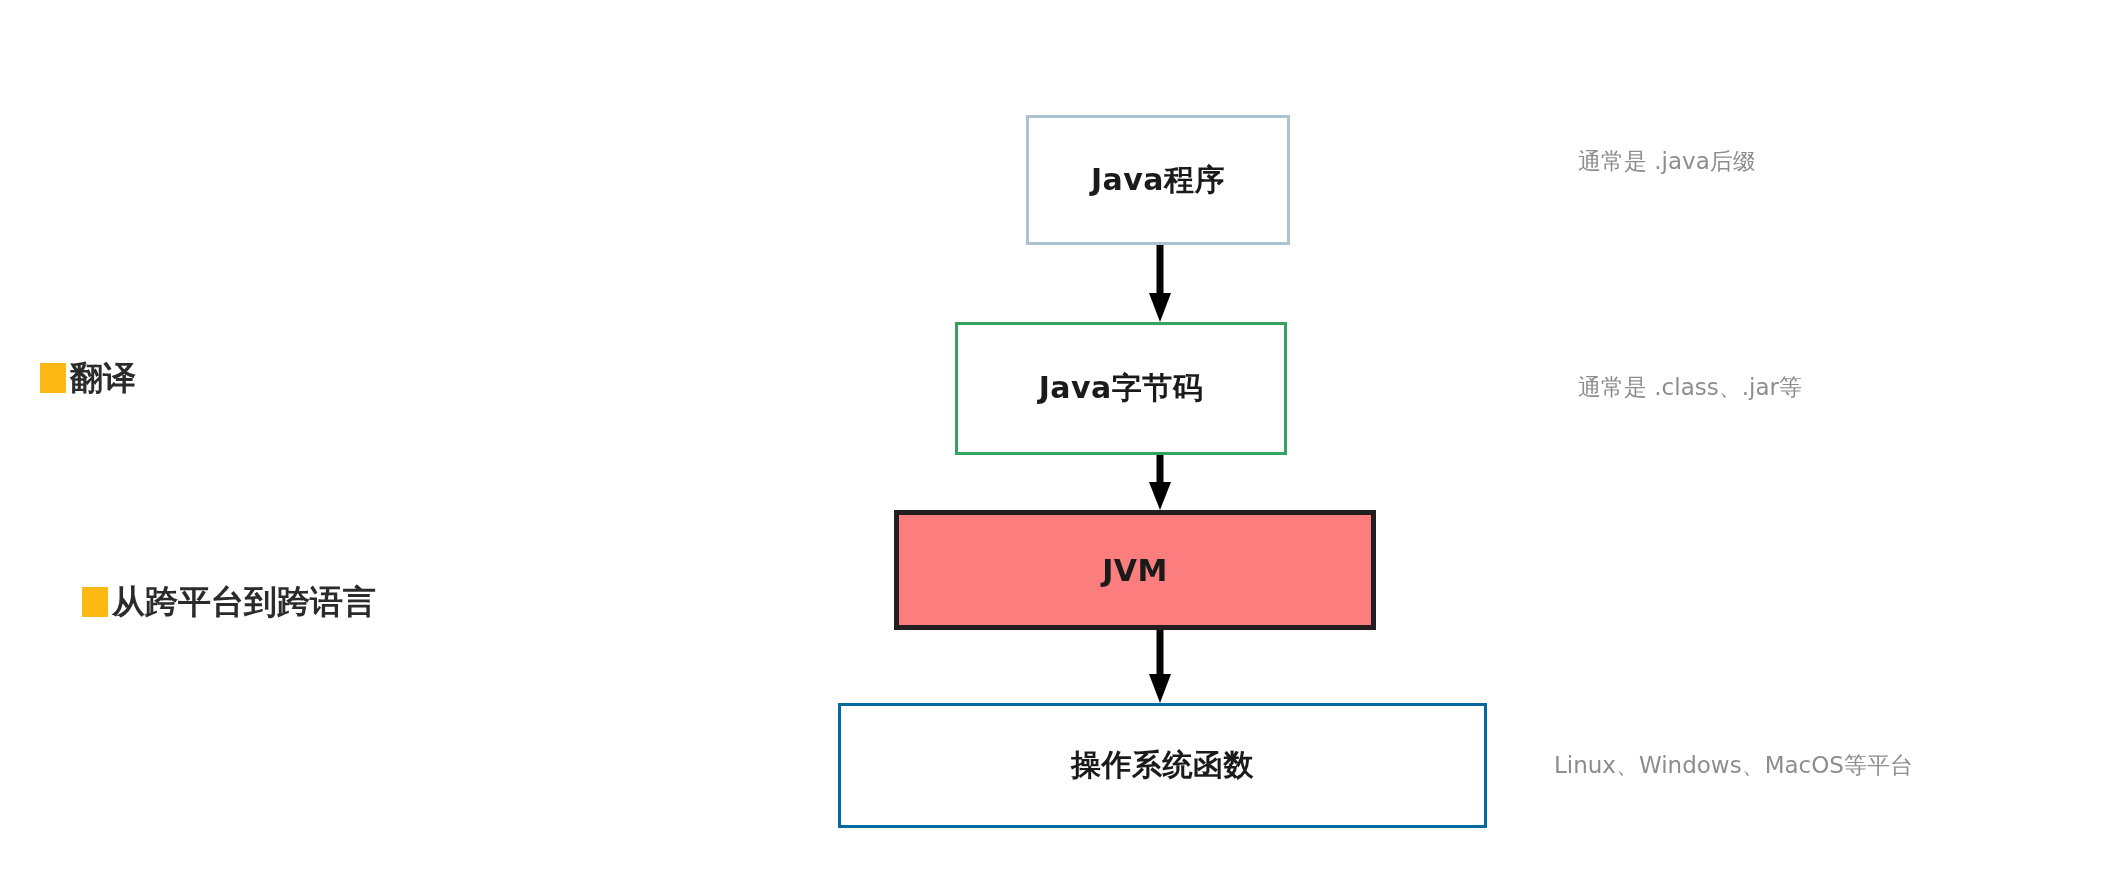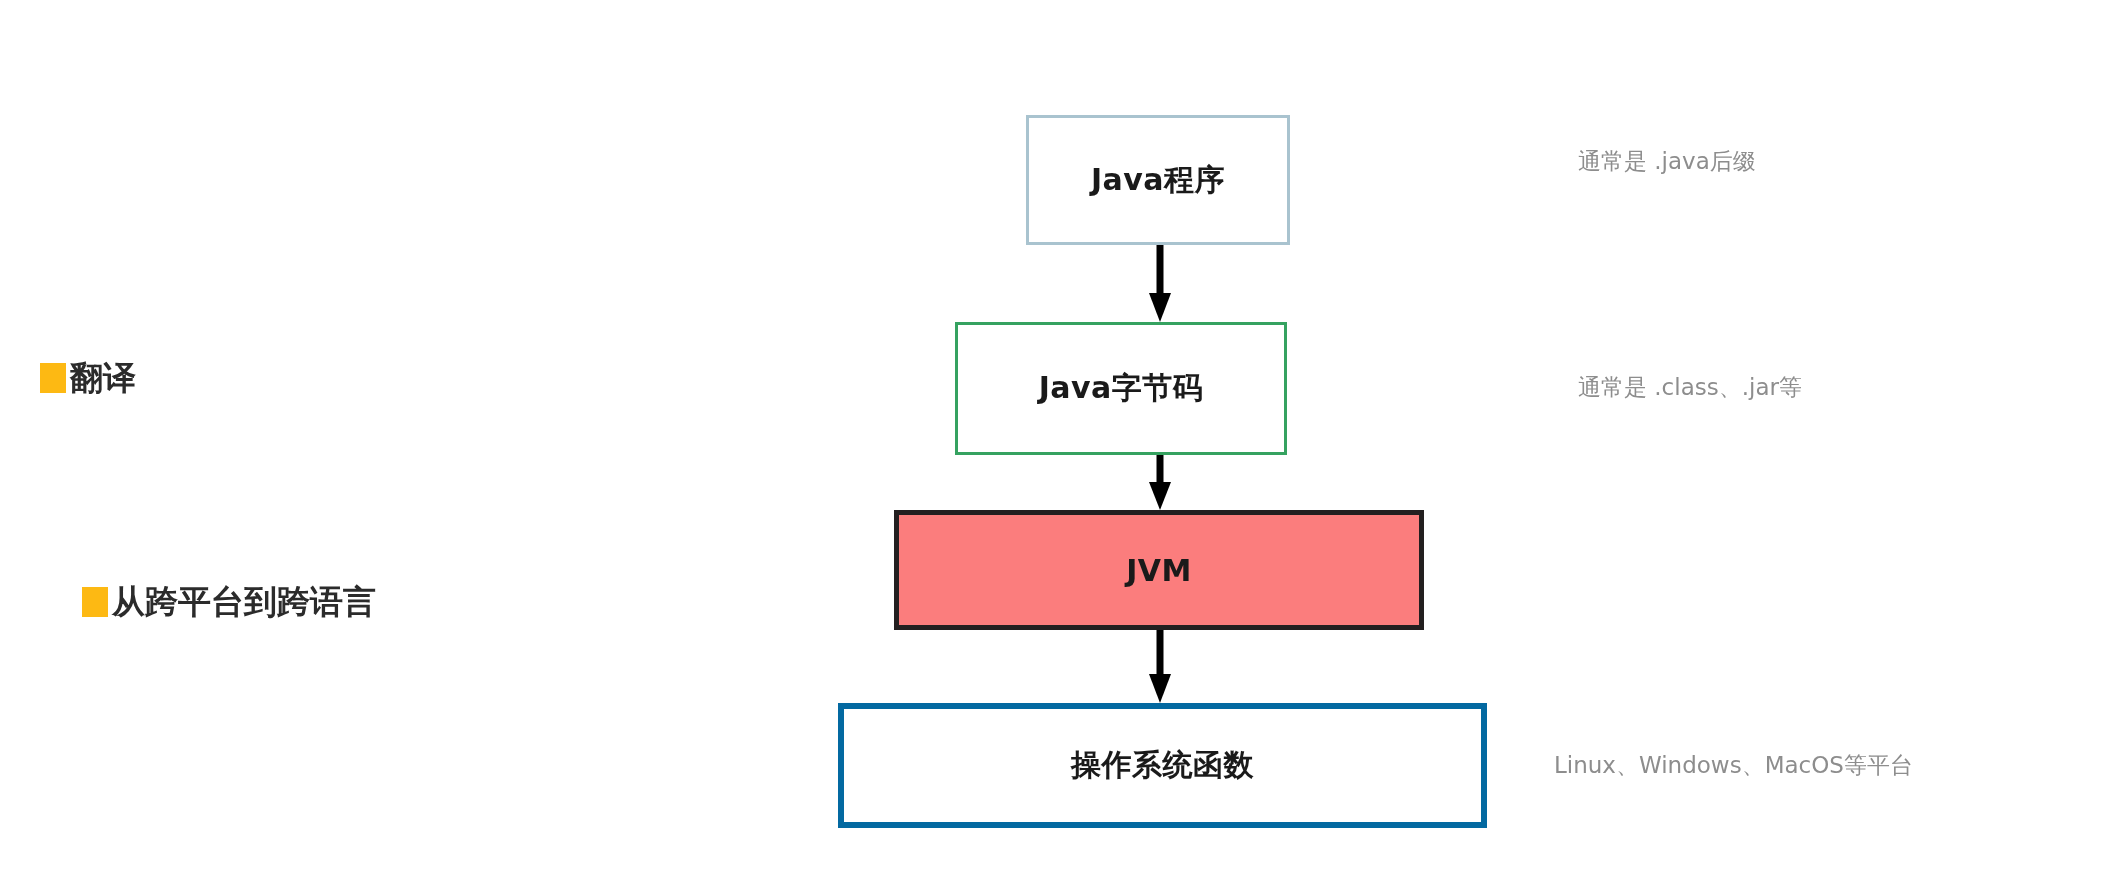--- a/index.html
+++ b/index.html
@@ -64,27 +64,27 @@
   }
   #box-java-program {
     left: 1026px; top: 115px; width: 264px; height: 130px;
     border: 3px solid #a9c3cf;
   }
   #box-bytecode {
     left: 955px; top: 322px; width: 332px; height: 133px;
     border: 3px solid #35a260;
   }
   #box-jvm {
-    left: 894px; top: 510px; width: 530px; height: 120px;
+    left: 894px; top: 510px; width: 482px; height: 120px;
     border: 5px solid #231f20;
     background: #fb7d7d;
   }
   #box-os {
     left: 838px; top: 703px; width: 649px; height: 125px;
-    border: 6px solid #0369a1;
+    border: 3px solid #0369a1;
   }
 
   .arrow {
     position: absolute;
     left: 1148px;
     width: 24px;
   }
   .arrow svg { display: block; }
 
   

